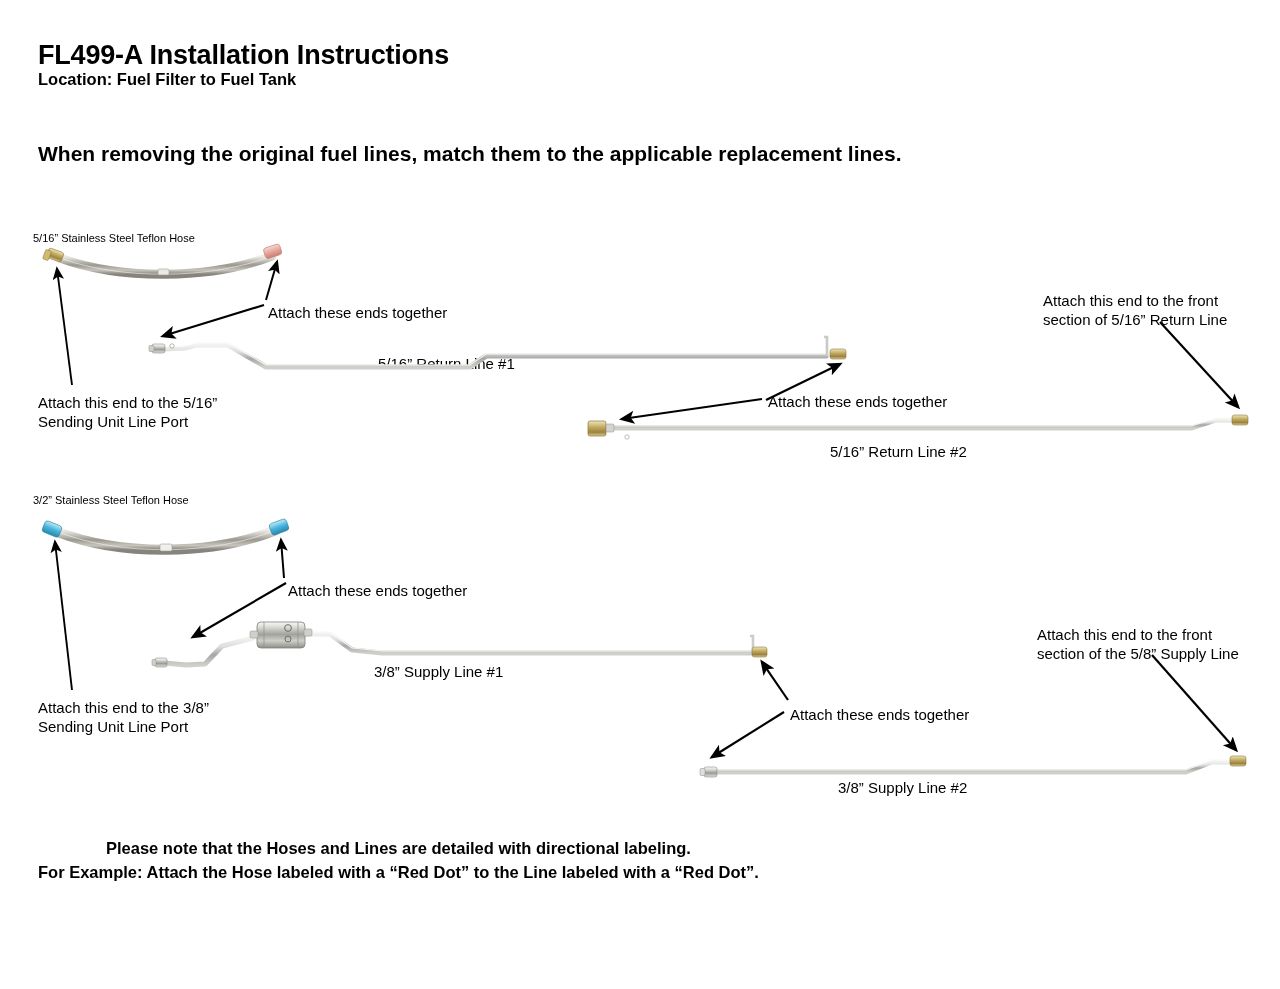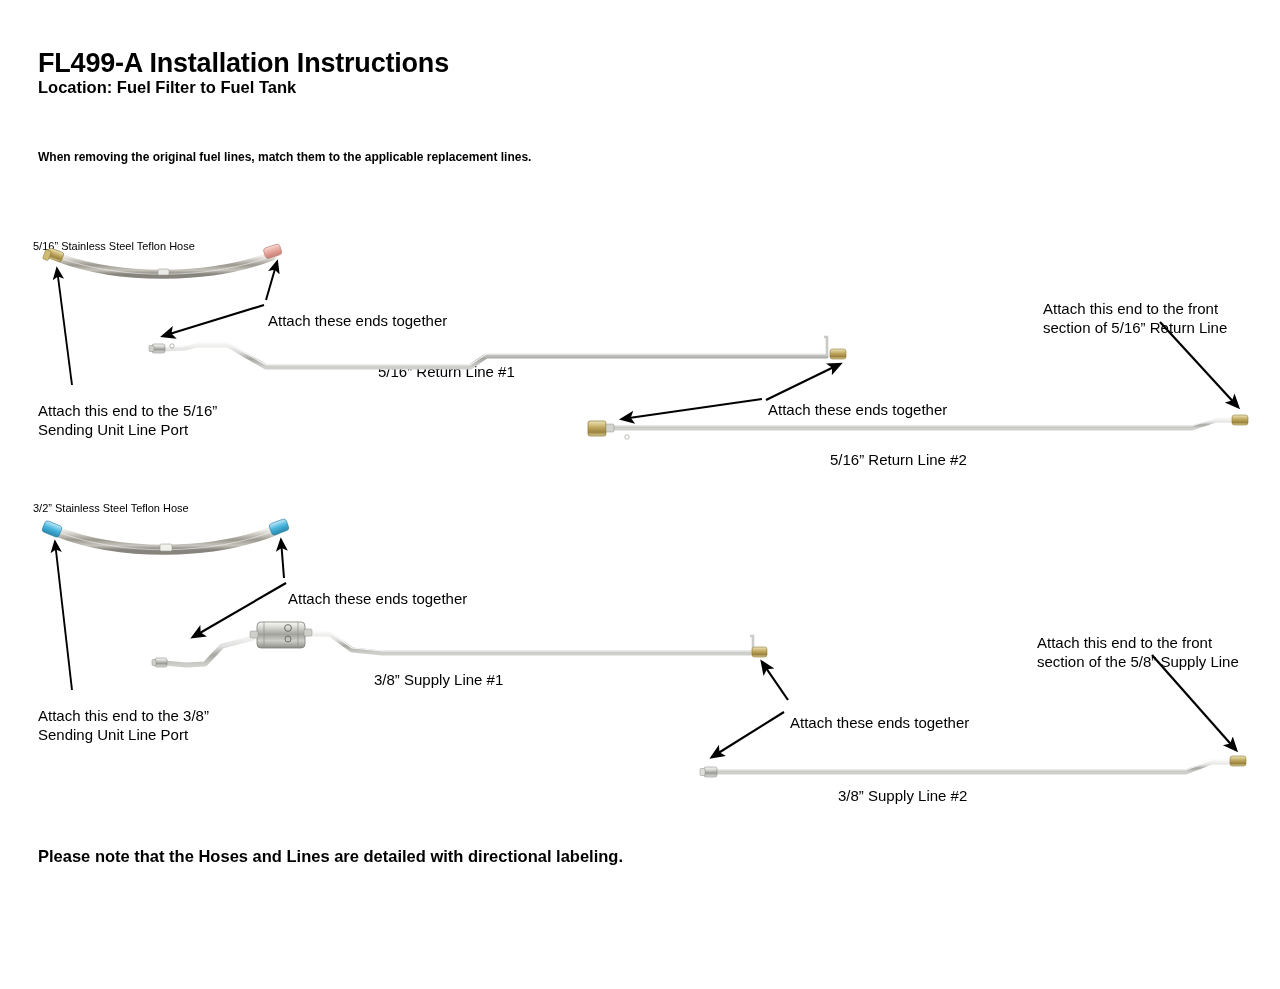--- a/index.html
+++ b/index.html
@@ -1,23 +1,23 @@
 <!DOCTYPE html>
 <html><head>
 <meta charset="utf-8">
 <style>
   html,body{margin:0;padding:0;background:#fff;}
   body{
     width:1280px;height:989px;position:relative;overflow:hidden;
     font-family:"Liberation Sans", sans-serif;color:#000;
   }
-  .abs{position:absolute;margin-top:8px;}
+  .abs{position:absolute;}
   #doc-title{left:38px;top:40px;font-size:27px;font-weight:bold;letter-spacing:-0.2px;}
   #doc-location{left:38px;top:70px;font-size:16.5px;font-weight:bold;}
-  #doc-instruction{left:38px;top:142px;font-size:12px;font-weight:bold;}
+  #doc-instruction{left:38px;top:142px;font-size:21px;font-weight:bold;}
   .hose-label{font-size:11px;}
   .part-label{font-size:15px;}
   .callout{font-size:15px;line-height:19px;}
   #note-block{left:38px;top:836px;font-size:16.5px;font-weight:bold;line-height:24px;text-align:center;}
   svg{display:block;overflow:visible;}
   .artwork{position:absolute;left:0;top:0;width:1280px;height:989px;pointer-events:none;}
 </style>
 </head>
 <body>
 
@@ -50,20 +50,21 @@
   <div>Sending Unit Line Port</div>
 </div>
 <div class="abs callout" style="left:790px;top:705px;">Attach these ends together</div>
 <div class="abs callout" style="left:1037px;top:625px;">
   <div>Attach this end to the front</div>
   <div>section of the 5/8” Supply Line</div>
 </div>
 
 <div class="abs" id="note-block">
   <div>Please note that the Hoses and Lines are detailed with directional labeling.</div>
+  <div>For Example: Attach the Hose labeled with a “Red Dot” to the Line labeled with a “Red Dot”.</div>
 </div>
 
 <svg class="artwork" viewBox="0 0 1280 989">
   <defs>
     <linearGradient id="tube" x1="0" y1="0" x2="0" y2="1">
       <stop offset="0%" stop-color="#f2f2f0"></stop>
       <stop offset="32%" stop-color="#dedede"></stop>
       <stop offset="62%" stop-color="#a6a6a3"></stop>
       <stop offset="100%" stop-color="#cfcfcc"></stop>
     </linearGradient>

